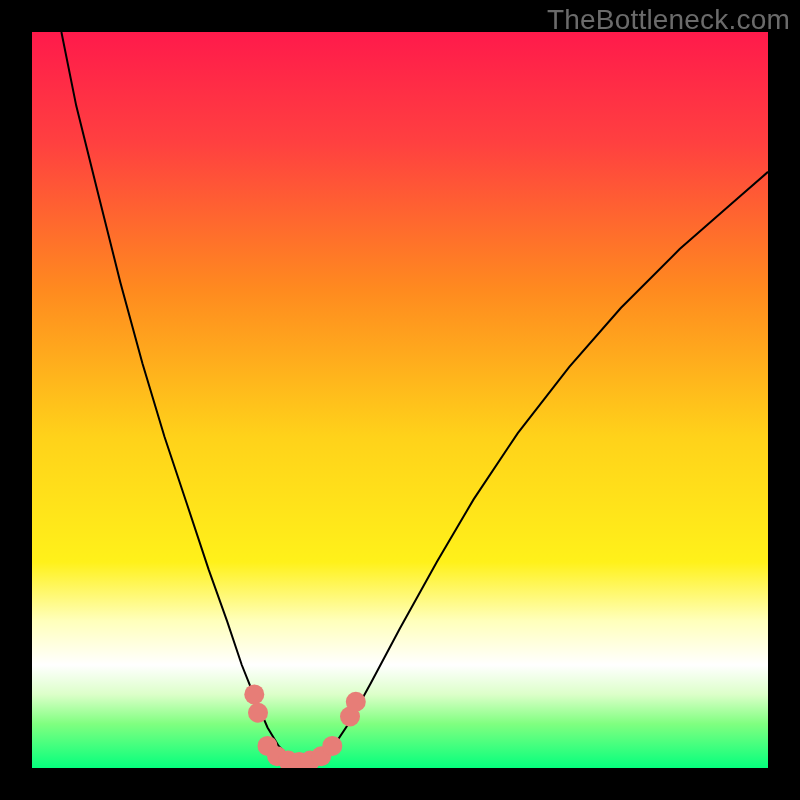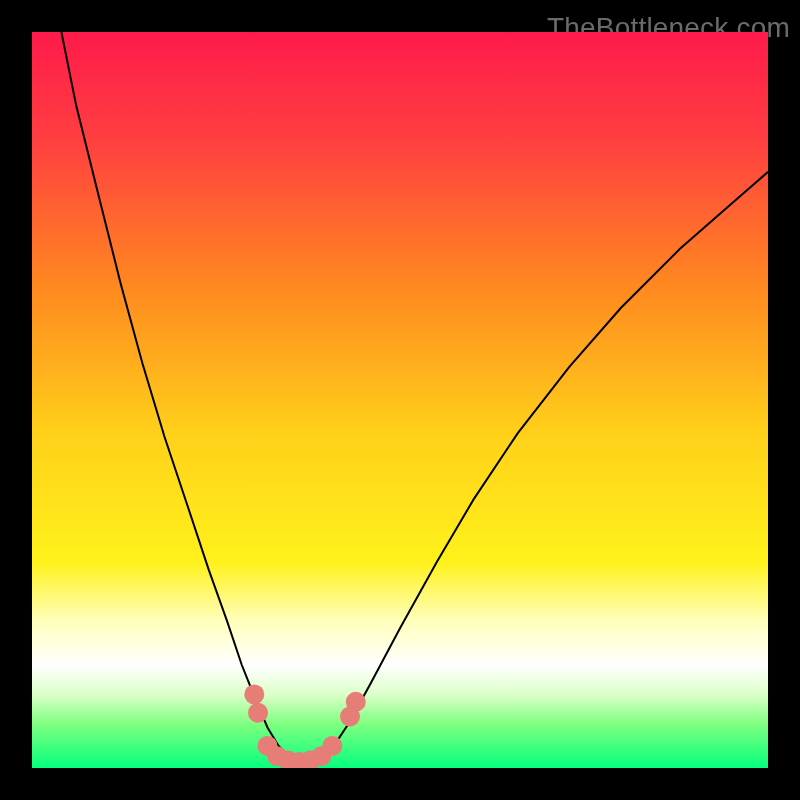--- a/index.html
+++ b/index.html
@@ -19,21 +19,21 @@
   .plot {
     position: absolute;
     left: 32px;
     top: 32px;
     width: 736px;
     height: 736px;
     overflow: hidden;
   }
   .watermark {
     position: absolute;
-    top: 12px;
+    top: 4px;
     right: 10px;
     color: #6b6b6b;
     font-size: 28px;
     font-weight: 400;
     letter-spacing: 0.2px;
     user-select: none;
   }
 </style>
 </head>
 <body>

